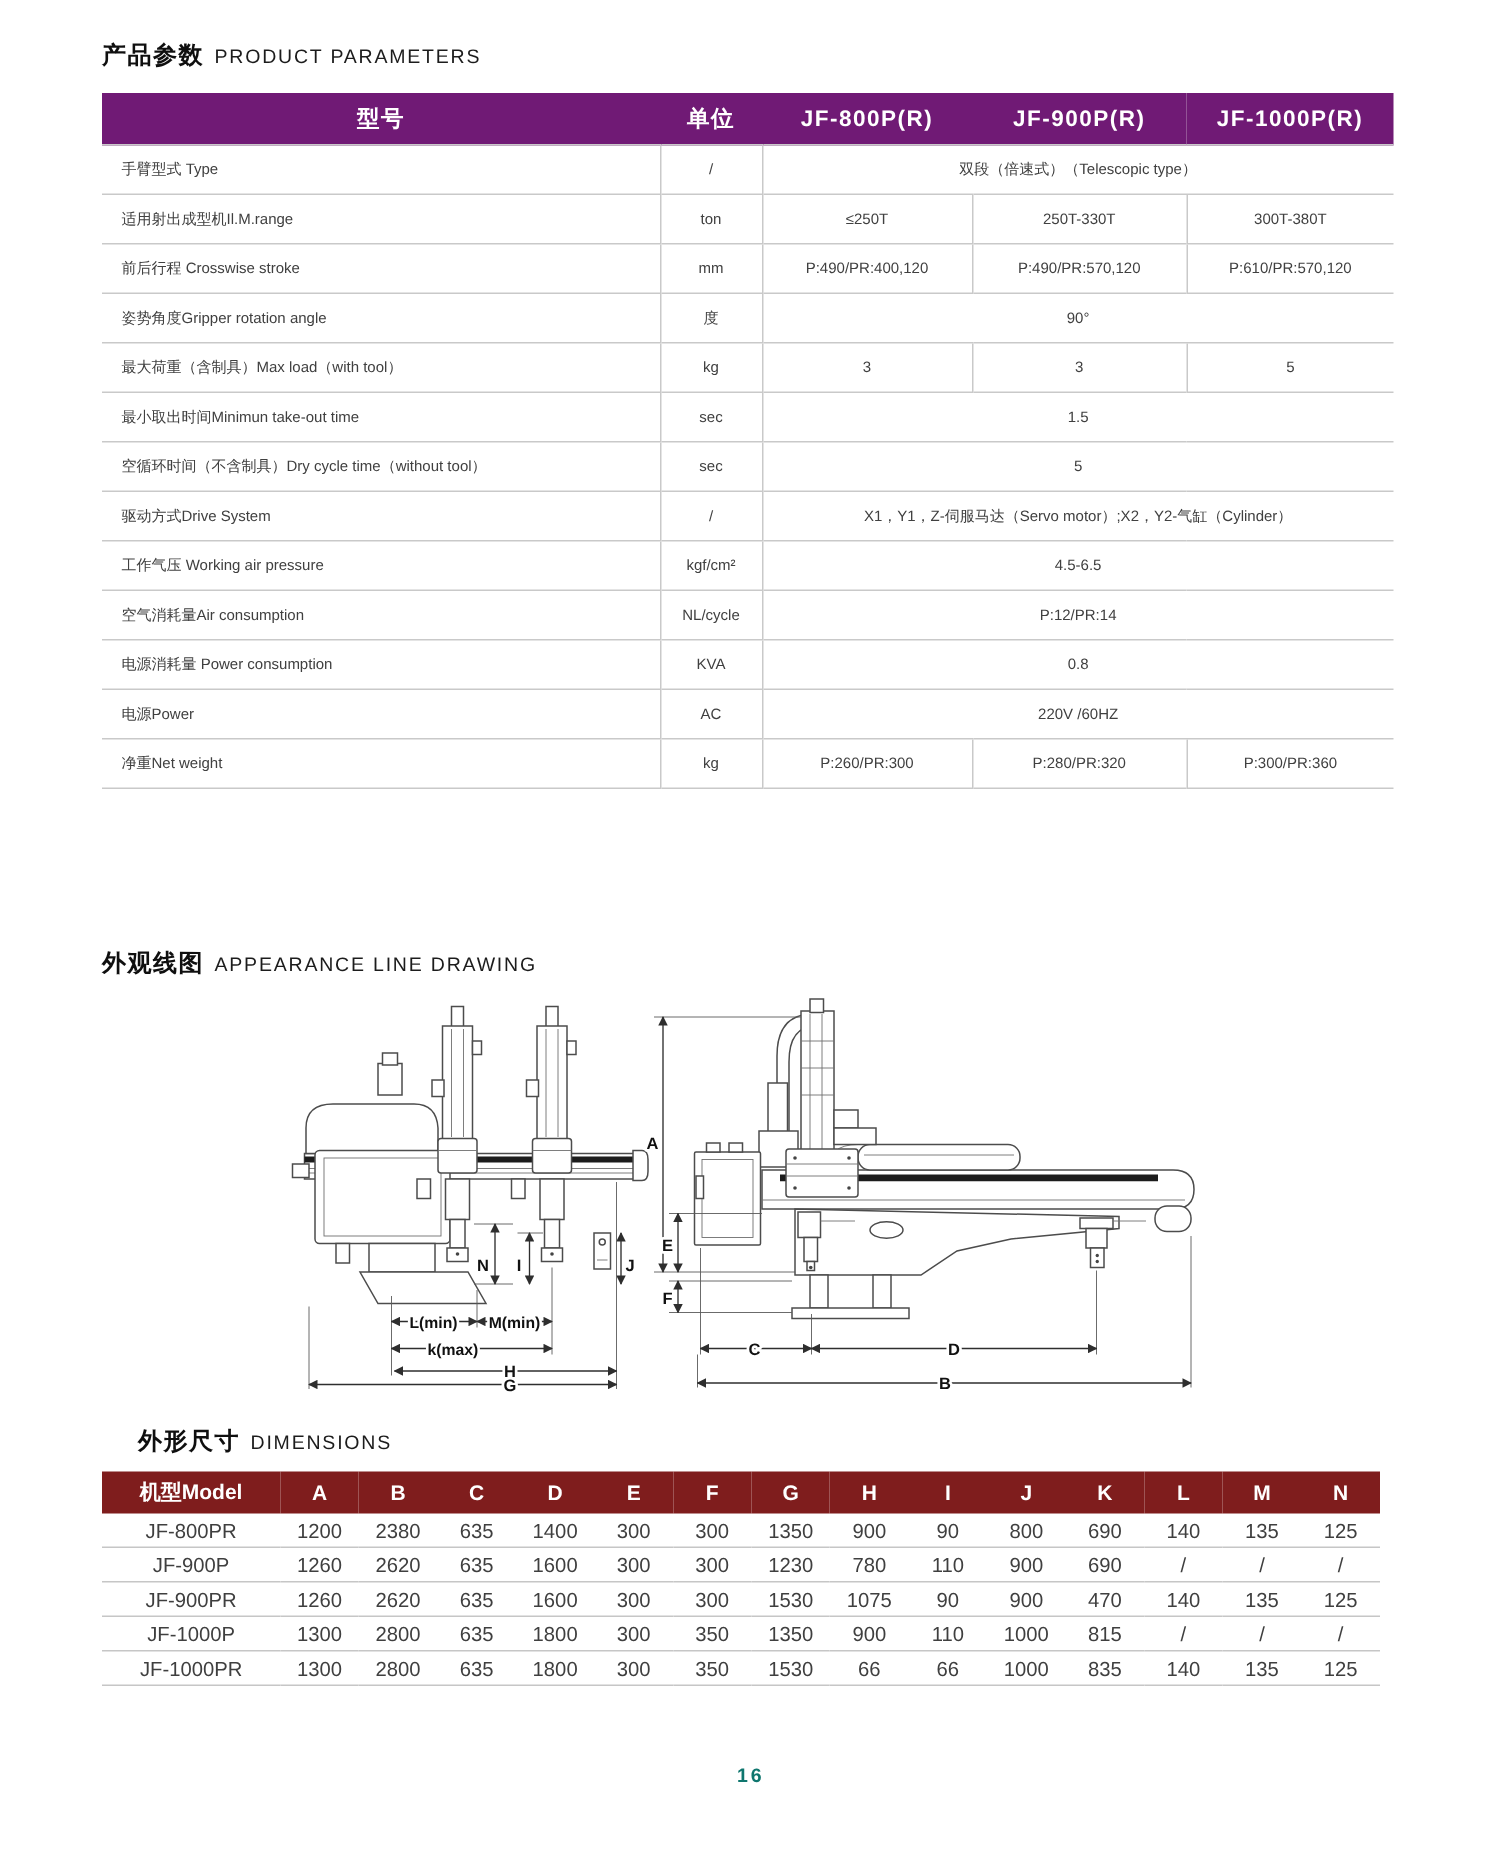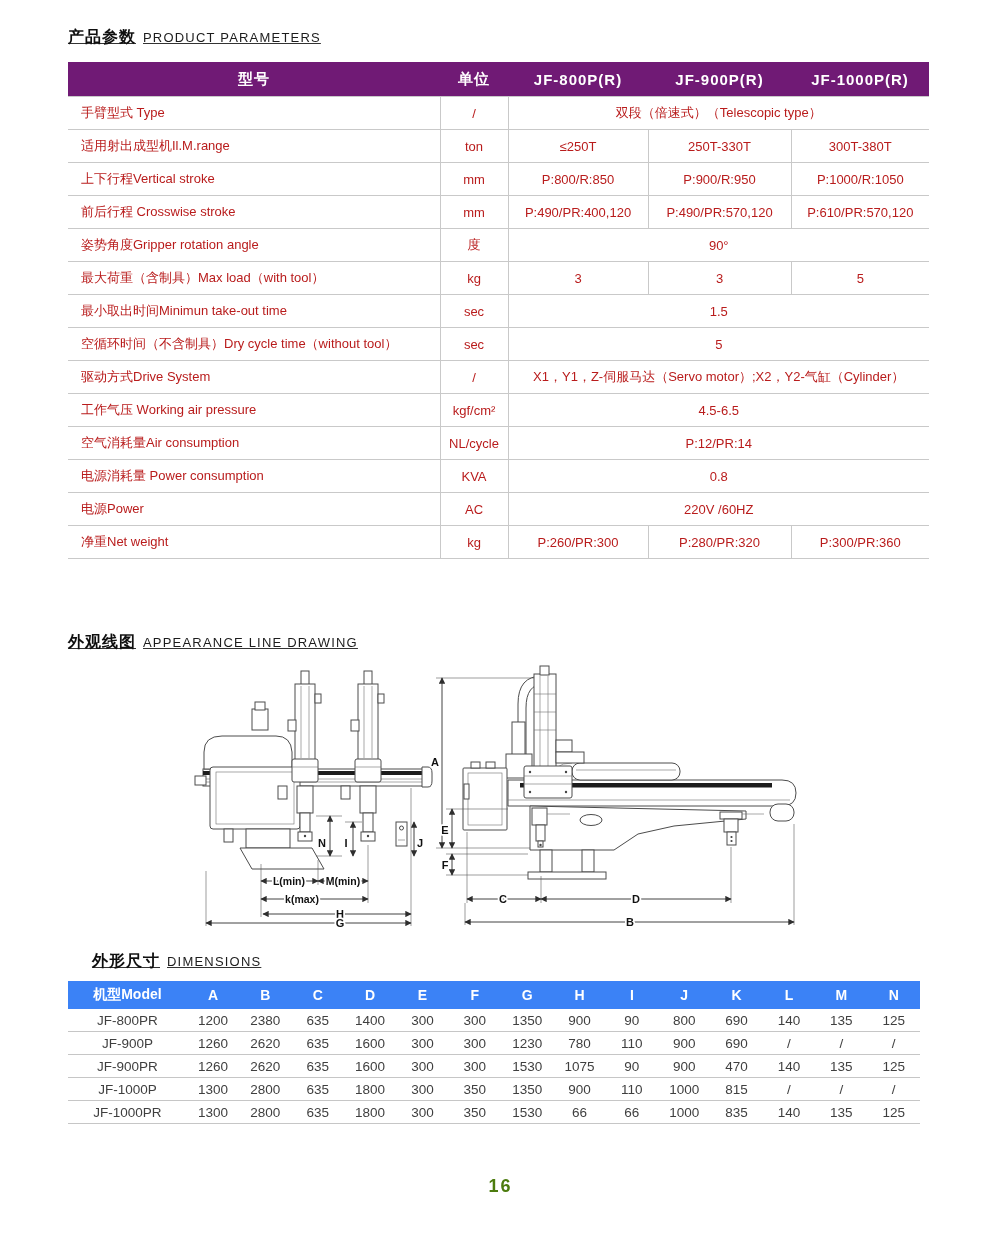--- a/index.html
+++ b/index.html
@@ -1,43 +1,43 @@
 <!DOCTYPE html>
 <html><head>
 <meta charset="utf-8">
 <style>
   html,body{margin:0;padding:0;background:#fff;}
   .page{position:relative;width:1001px;height:1236px;background:#ffffff;overflow:hidden;
         font-family:"Liberation Sans","DejaVu Sans",sans-serif;color:#333;}
-  .sec-title{position:absolute;left:68px;white-space:nowrap;text-decoration:underline;}
+  .sec-title{position:absolute;left:68px;white-space:nowrap;}
   .sec-title .zh{font-weight:bold;font-size:16px;color:#0f0f0f;letter-spacing:1px;}
   .sec-title .en{font-size:13px;color:#1c1c1c;letter-spacing:1.2px;margin-left:7px;}
   #title-params{top:27px;}
   #title-drawing{top:632px;text-align:center;}
   #title-dims{top:951px;margin-left:24px;}
 
   table.params{position:absolute;top:62px;left:68px;width:861px;border-collapse:collapse;
                table-layout:fixed;border-bottom:1px solid #c9c9c9;}
   .params th{background:#701a75;color:#fff;font-size:15px;font-weight:bold;height:34px;
              letter-spacing:1px;padding:0;}
-  .params td{height:32px;font-size:13px;color:#b91c1c;border-top:1px solid #c9c9c9;
+  .params td{height:32px;font-size:10px;color:#404040;border-top:1px solid #c9c9c9;
              text-align:center;padding:0 2px;white-space:nowrap;overflow:hidden;}
   .params td.lbl{text-align:left;padding-left:13px;}
   .params td.u,.params td.v{border-left:1px solid #c9c9c9;}
 
   table.dims{position:absolute;top:981px;left:68px;width:852px;border-collapse:collapse;
              table-layout:fixed;}
-  .dims th{background:#3b82f6;color:#fff;font-size:14px;font-weight:bold;height:28px;padding:0;}
+  .dims th{background:#7f1d1d;color:#fff;font-size:14px;font-weight:bold;height:28px;padding:0;}
   .dims td{height:22px;font-size:13.5px;color:#3f3f3f;text-align:center;
            border-bottom:1px solid #c6c6c6;padding:0;}
 
   .drawing{position:absolute;top:664px;left:190px;width:760px;height:280px;}
 
   .pageno{position:absolute;top:1176px;left:0;width:100%;text-align:center;
-          font-weight:bold;font-size:18px;color:#4d7c0f;letter-spacing:2px;}
+          font-weight:bold;font-size:13px;color:#0f766e;letter-spacing:2px;}
 
   
   .ol{fill:#fff;stroke:#4c4c4c;stroke-width:1;}
   .ln{fill:none;stroke:#4c4c4c;stroke-width:1;}
   .thin{fill:none;stroke:#6f6f6f;stroke-width:.6;}
   .dk{fill:#1c1c1c;stroke:none;}
   .dot{fill:#444;stroke:none;}
   .dim{stroke:#2e2e2e;stroke-width:.9;fill:none;}
   .ext{stroke:#5a5a5a;stroke-width:.6;fill:none;}
   .dt{font-family:"Liberation Sans","DejaVu Sans",sans-serif;font-size:11px;font-weight:bold;
@@ -76,27 +76,20 @@
           <td class="lbl">手臂型式 Type</td>
           <td class="u">/</td>
           <td class="v" colspan="3">双段（倍速式）（Telescopic type）</td>
         </tr>
         <tr>
           <td class="lbl">适用射出成型机Il.M.range</td>
           <td class="u">ton</td>
           <td class="v">≤250T</td>
           <td class="v">250T-330T</td>
           <td class="v">300T-380T</td>
-        </tr>
-        <tr>
-          <td class="lbl">上下行程Vertical stroke</td>
-          <td class="u">mm</td>
-          <td class="v">P:800/R:850</td>
-          <td class="v">P:900/R:950</td>
-          <td class="v">P:1000/R:1050</td>
         </tr>
         <tr>
           <td class="lbl">前后行程 Crosswise stroke</td>
           <td class="u">mm</td>
           <td class="v">P:490/PR:400,120</td>
           <td class="v">P:490/PR:570,120</td>
           <td class="v">P:610/PR:570,120</td>
         </tr>
         <tr>
           <td class="lbl">姿势角度Gripper rotation angle</td>

